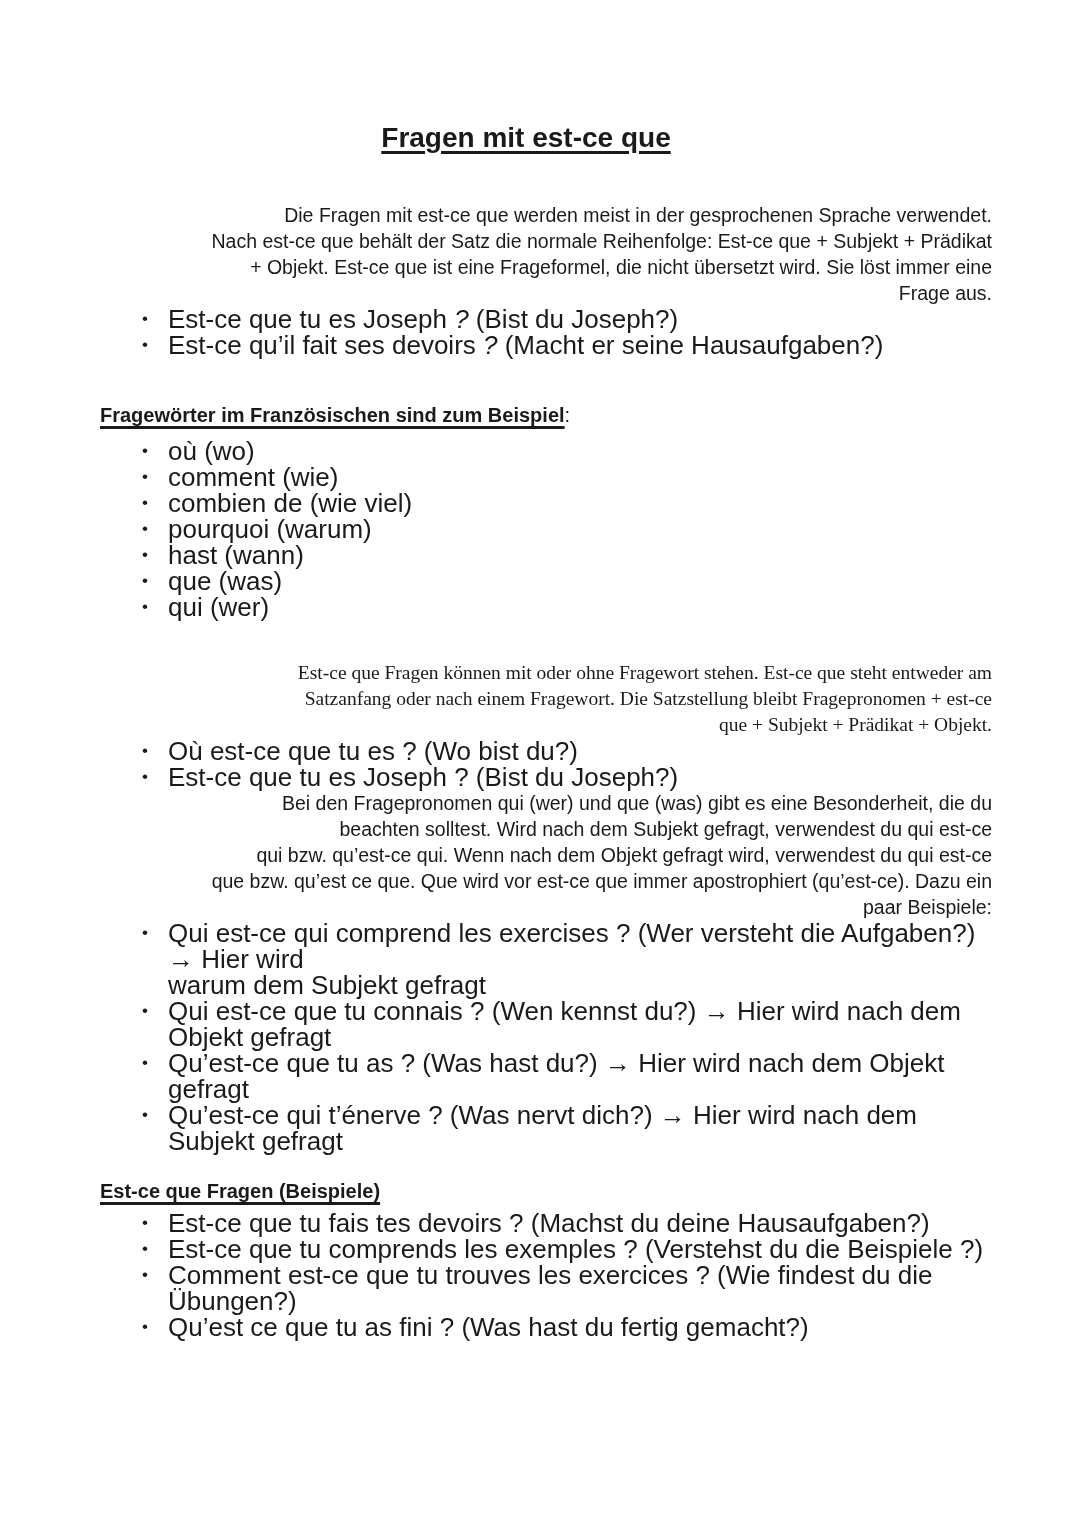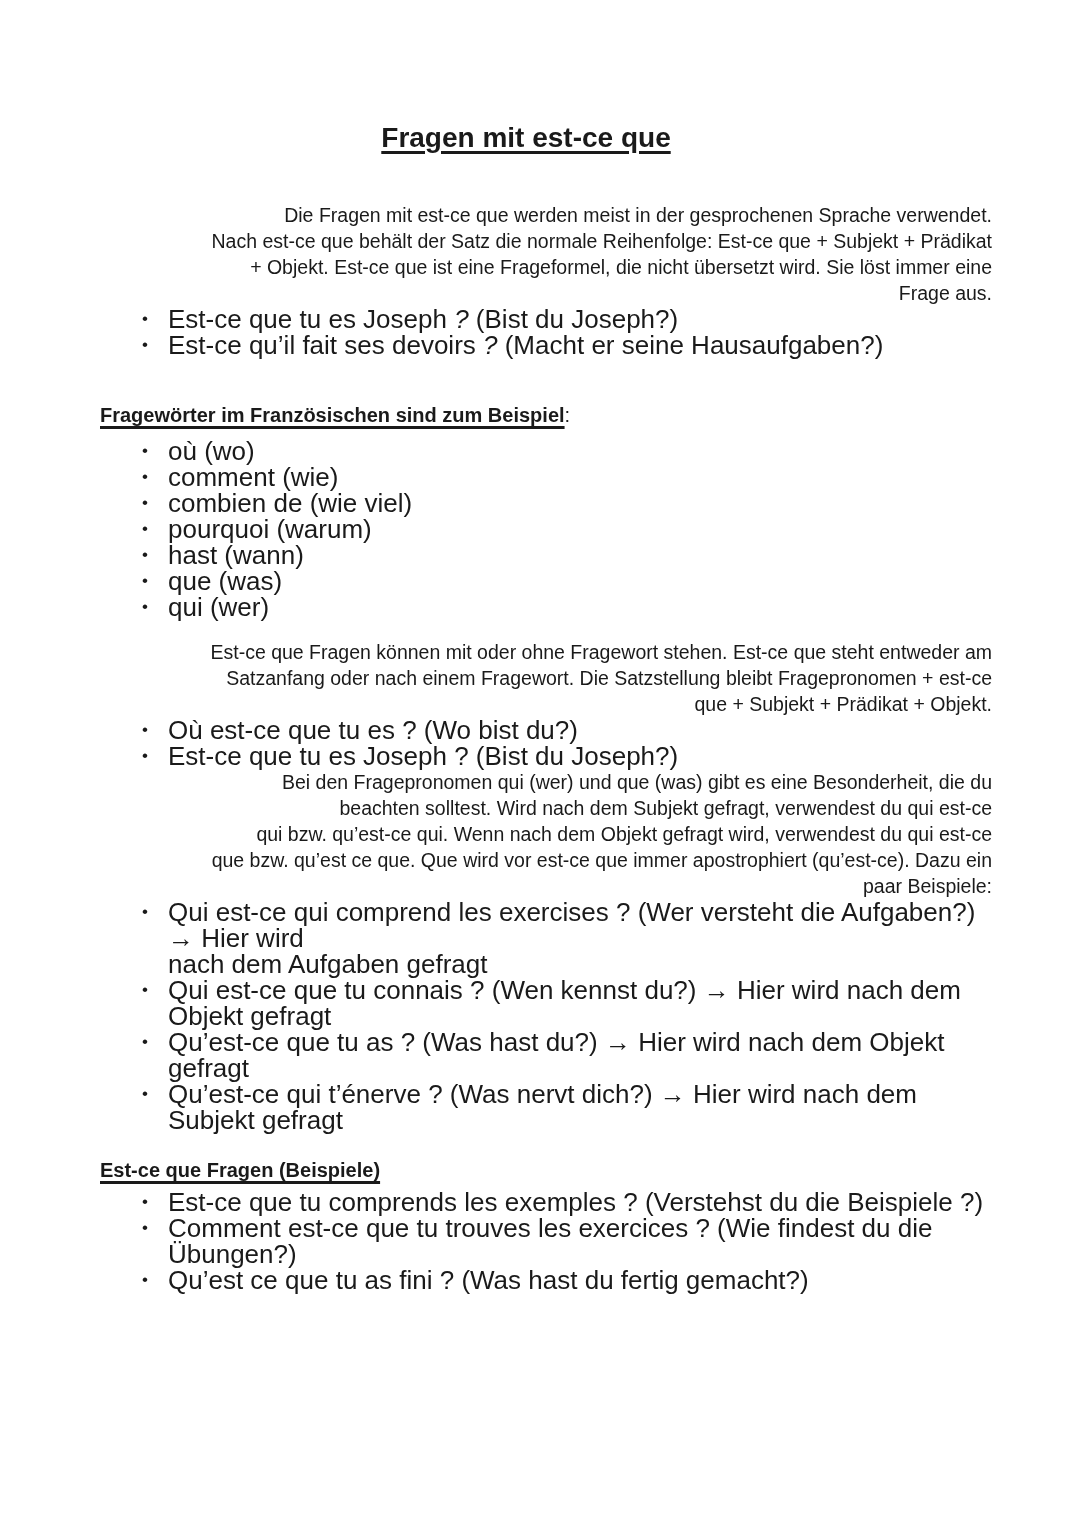--- a/index.html
+++ b/index.html
@@ -67,21 +67,21 @@
     line-height: 30px;
     font-weight: 700;
   }
   h2.sec-head .u {
     text-decoration: underline;
     text-decoration-thickness: 2.5px;
     text-underline-offset: 4px;
   }
   h2.sec-head .colon { font-weight: 400; }
   h2.head-examples { margin: 22px 0 4px 0; }
-  p.par-usage { margin-top: 19px; }
+  p.par-usage { margin-top: 40px; font-family: Liberation Serif, serif; }
   p.par-quique { }
 </style>
 </head>
 <body>
 
 <div class="page">
 
   <h1 class="doc-title"><span class="u">Fragen mit est-ce que</span></h1>
 
   <p class="body-par">Die Fragen mit est-ce que werden meist in der gesprochenen Sprache verwendet.
@@ -116,27 +116,28 @@
   </ul>
 
   <p class="body-par par-quique">Bei den Fragepronomen qui (wer) und que (was) gibt es eine Besonderheit, die du
 beachten solltest. Wird nach dem Subjekt gefragt, verwendest du qui est-ce
 qui bzw. qu’est-ce qui. Wenn nach dem Objekt gefragt wird, verwendest du qui est-ce
 que bzw. qu’est ce que. Que wird vor est-ce que immer apostrophiert (qu’est-ce). Dazu ein
 paar Beispiele:</p>
 
   <ul class="bullets">
     <li class="wrap-exact">Qui est-ce qui comprend les exercises ? (Wer versteht die Aufgaben?) → Hier wird
-nach dem Aufgaben gefragt</li>
+warum dem Subjekt gefragt</li>
     <li>Qui est-ce que tu connais ? (Wen kennst du?) → Hier wird nach dem Objekt gefragt</li>
     <li>Qu’est-ce que tu as ? (Was hast du?) → Hier wird nach dem Objekt gefragt</li>
     <li>Qu’est-ce qui t’énerve ? (Was nervt dich?) → Hier wird nach dem Subjekt gefragt</li>
   </ul>
 
   <h2 class="sec-head head-examples"><span class="u">Est-ce que Fragen (Beispiele)</span></h2>
 
   <ul class="bullets">
+    <li>Est-ce que tu fais tes devoirs ? (Machst du deine Hausaufgaben?)</li>
     <li>Est-ce que tu comprends les exemples ? (Verstehst du die Beispiele ?)</li>
     <li>Comment est-ce que tu trouves les exercices ? (Wie findest du die Übungen?)</li>
     <li>Qu’est ce que tu as fini ? (Was hast du fertig gemacht?)</li>
   </ul>
 
 </div>
 
 </body></html>

